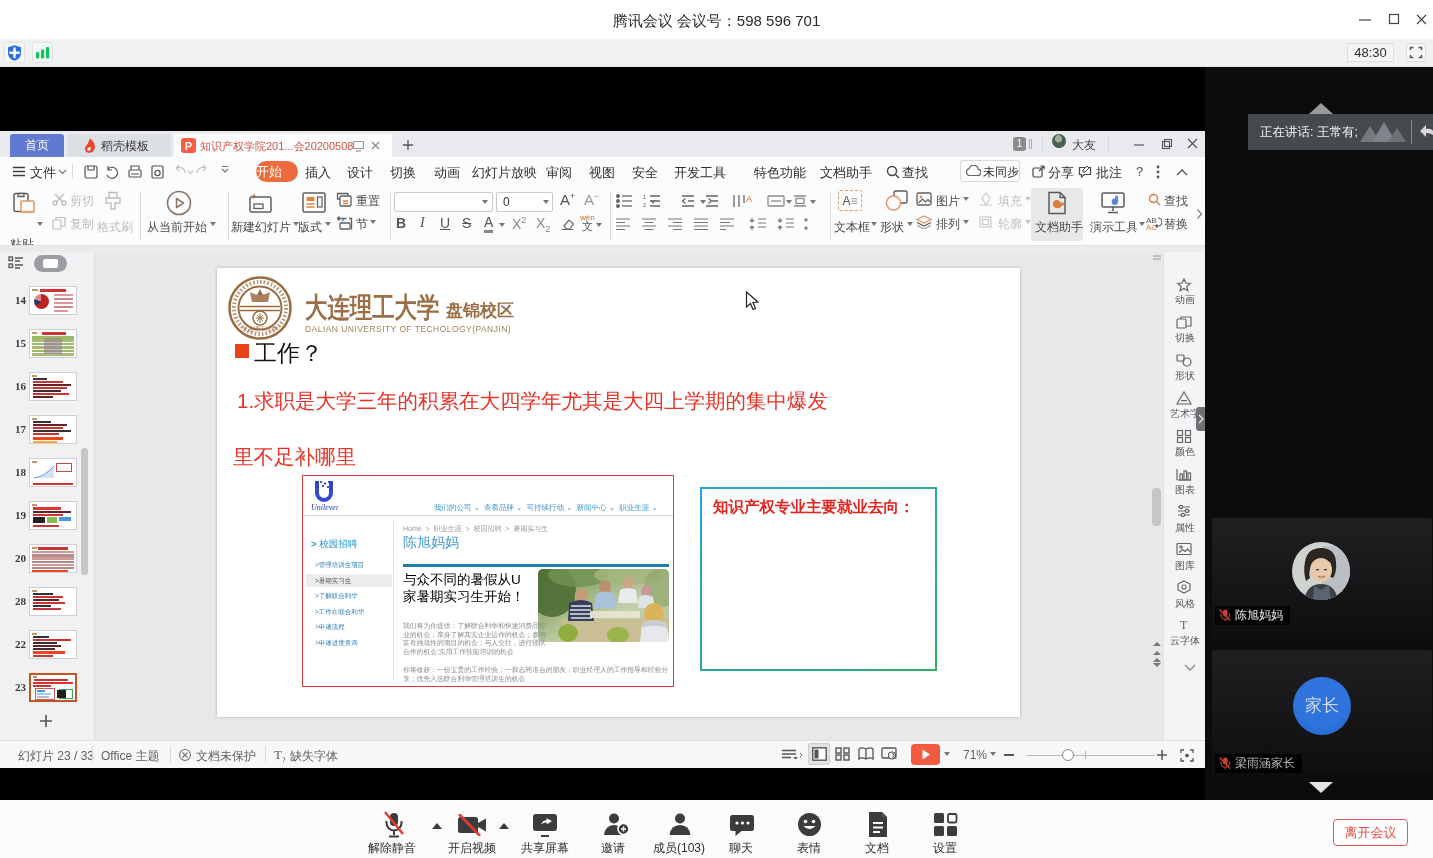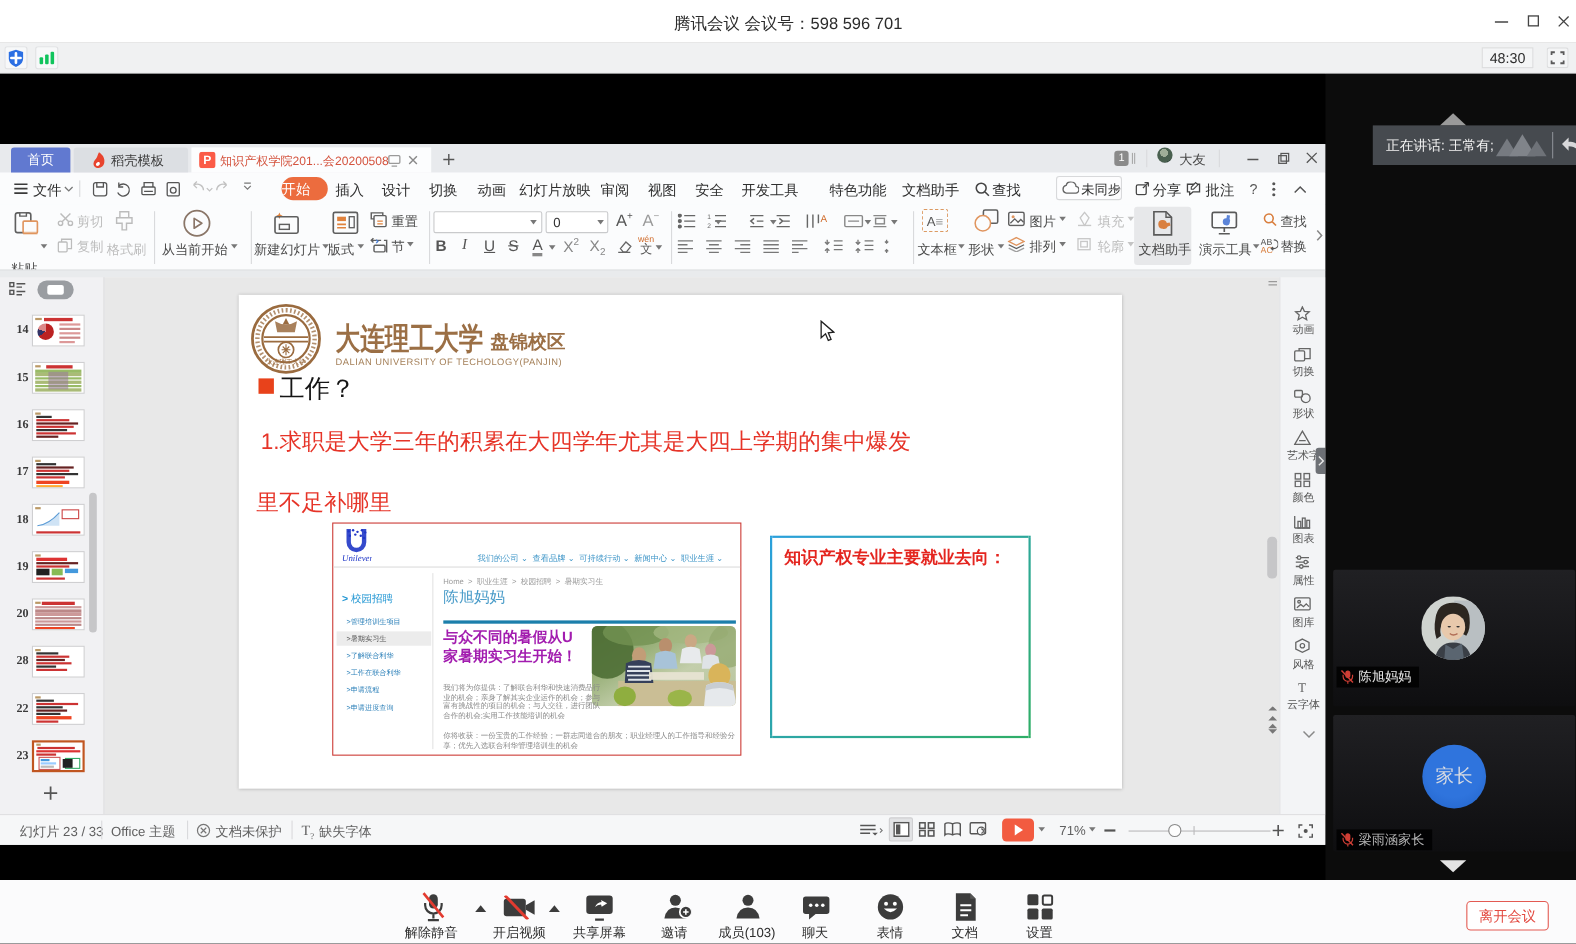--- a/index.html
+++ b/index.html
@@ -568,21 +568,21 @@
           <div class="abs" style="left:3px;top:98px;width:86px;height:13px;background:#ececec"></div>
           <div class="abs" style="left:12px;top:85px;font-size:6.5px;color:#2a7fb8">&gt;管理培训生项目</div>
           <div class="abs" style="left:12px;top:101px;font-size:6.5px;color:#555">&gt;暑期实习生</div>
           <div class="abs" style="left:12px;top:116px;font-size:6.5px;color:#2a7fb8">&gt;了解联合利华</div>
           <div class="abs" style="left:12px;top:132px;font-size:6.5px;color:#2a7fb8">&gt;工作在联合利华</div>
           <div class="abs" style="left:12px;top:147px;font-size:6.5px;color:#2a7fb8">&gt;申请流程</div>
           <div class="abs" style="left:12px;top:163px;font-size:6.5px;color:#2a7fb8">&gt;申请进度查询</div>
           <div class="abs" style="left:100px;top:48px;font-size:7px;color:#999">Home &nbsp;&gt;&nbsp; 职业生涯 &nbsp;&gt;&nbsp; 校园招聘 &nbsp;&gt;&nbsp; 暑期实习生</div>
           <div class="abs" style="left:100px;top:58px;font-size:14px;color:#4a9cc9">陈旭妈妈</div>
           <div class="abs" style="left:100px;top:88px;width:266px;height:2.5px;background:#1c7fab"></div>
-          <div class="abs" style="left:100px;top:96px;font-size:13.5px;font-weight:bold;color:#a21caf;line-height:16.5px">与众不同的暑假从U<br>家暑期实习生开始！</div>
+          <div class="abs" style="left:100px;top:96px;font-size:13.5px;font-weight:normal;color:#000000;line-height:16.5px">与众不同的暑假从U<br>家暑期实习生开始！</div>
           <svg class="abs" style="left:235px;top:93px" width="131" height="73" viewBox="0 0 131 73">
             <defs>
               <clipPath id="ph">
                 <rect width="131" height="73" rx="5"></rect>
               </clipPath>
               <linearGradient id="bgg" x1="0" y1="0" x2="1" y2="1">
                 <stop offset="0" stop-color="#6f8f4e"></stop>
                 <stop offset=".35" stop-color="#9db37e"></stop>
                 <stop offset=".6" stop-color="#c3ceab"></stop>
                 <stop offset="1" stop-color="#b7c49e"></stop>

